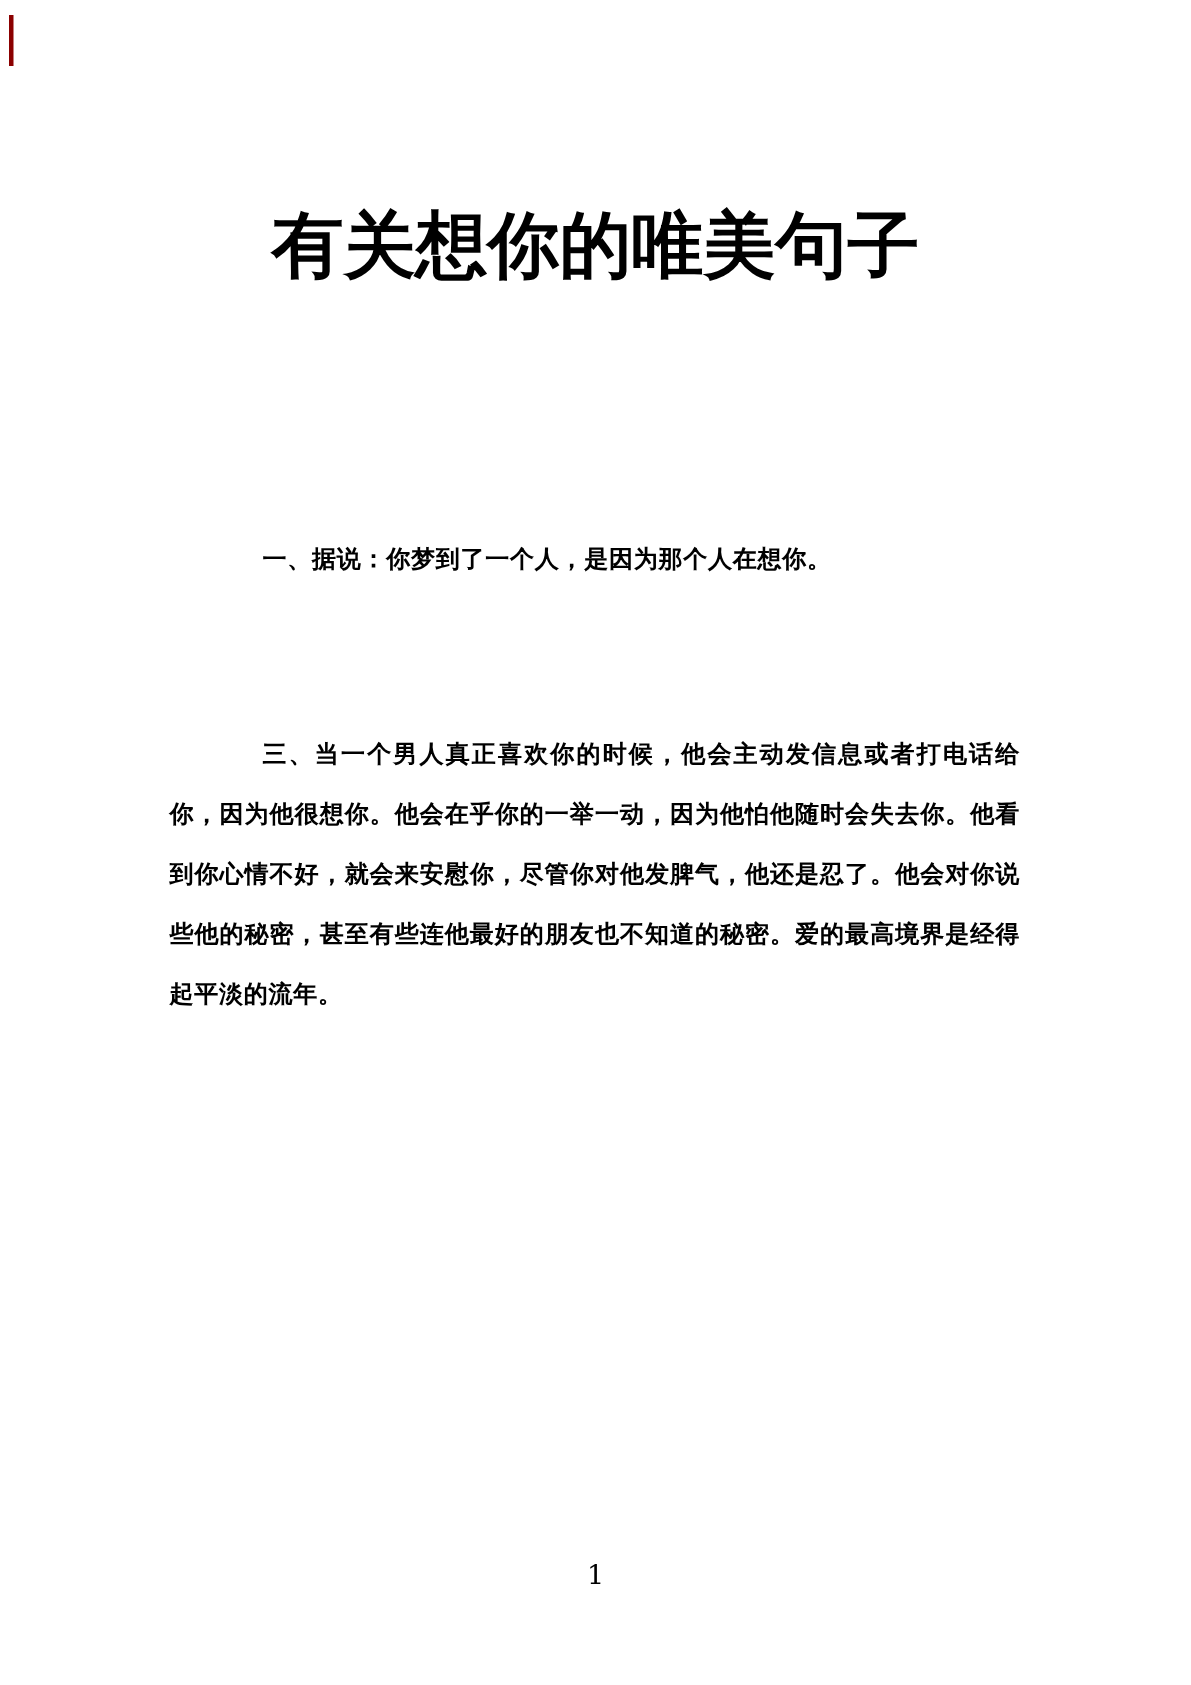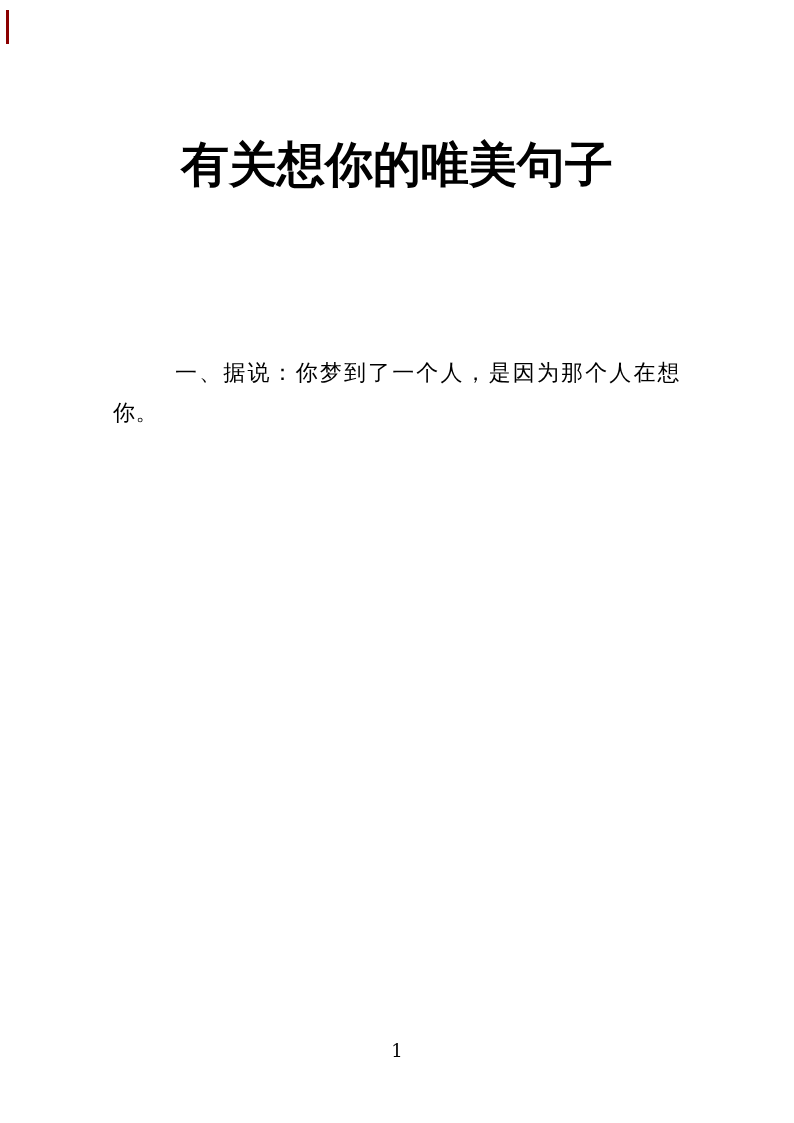--- a/index.html
+++ b/index.html
@@ -27,23 +27,23 @@
     text-align: center;
     font-size: 48px;
     line-height: 56px;
     font-weight: bold;
     letter-spacing: 0px;
     white-space: nowrap;
   }
   .body-paragraph {
     margin-left: 113px;
     margin-right: 114px;
-    font-size: 22px;
+    font-size: 16px;
     line-height: 40px;
-    font-weight: normal;
+    font-weight: bold;
     letter-spacing: 0.5px;
     text-align: justify;
     text-indent: 62px;
   }
   .p1 { margin-top: 161px; }
   .p2 { margin-top: 81px; }
   .p3 { margin-top: 90px; }
   .page-footer {
     position: absolute;
     top: 1040px;
@@ -60,16 +60,17 @@
 
 <div class="page">
 
   <div class="margin-mark"></div>
 
   <h1 class="doc-title">有关想你的唯美句子</h1>
 
   <p class="body-paragraph p1">一、据说：你梦到了一个人，是因为那个人在想你。</p>
 
 
+  <p class="body-paragraph p3">三、当一个男人真正喜欢你的时候，他会主动发信息或者打电话给你，因为他很想你。他会在乎你的一举一动，因为他怕他随时会失去你。他看到你心情不好，就会来安慰你，尽管你对他发脾气，他还是忍了。他会对你说些他的秘密，甚至有些连他最好的朋友也不知道的秘密。爱的最高境界是经得起平淡的流年。</p>
 
   <div class="page-footer">1</div>
 
 </div>
 
 </body></html>

